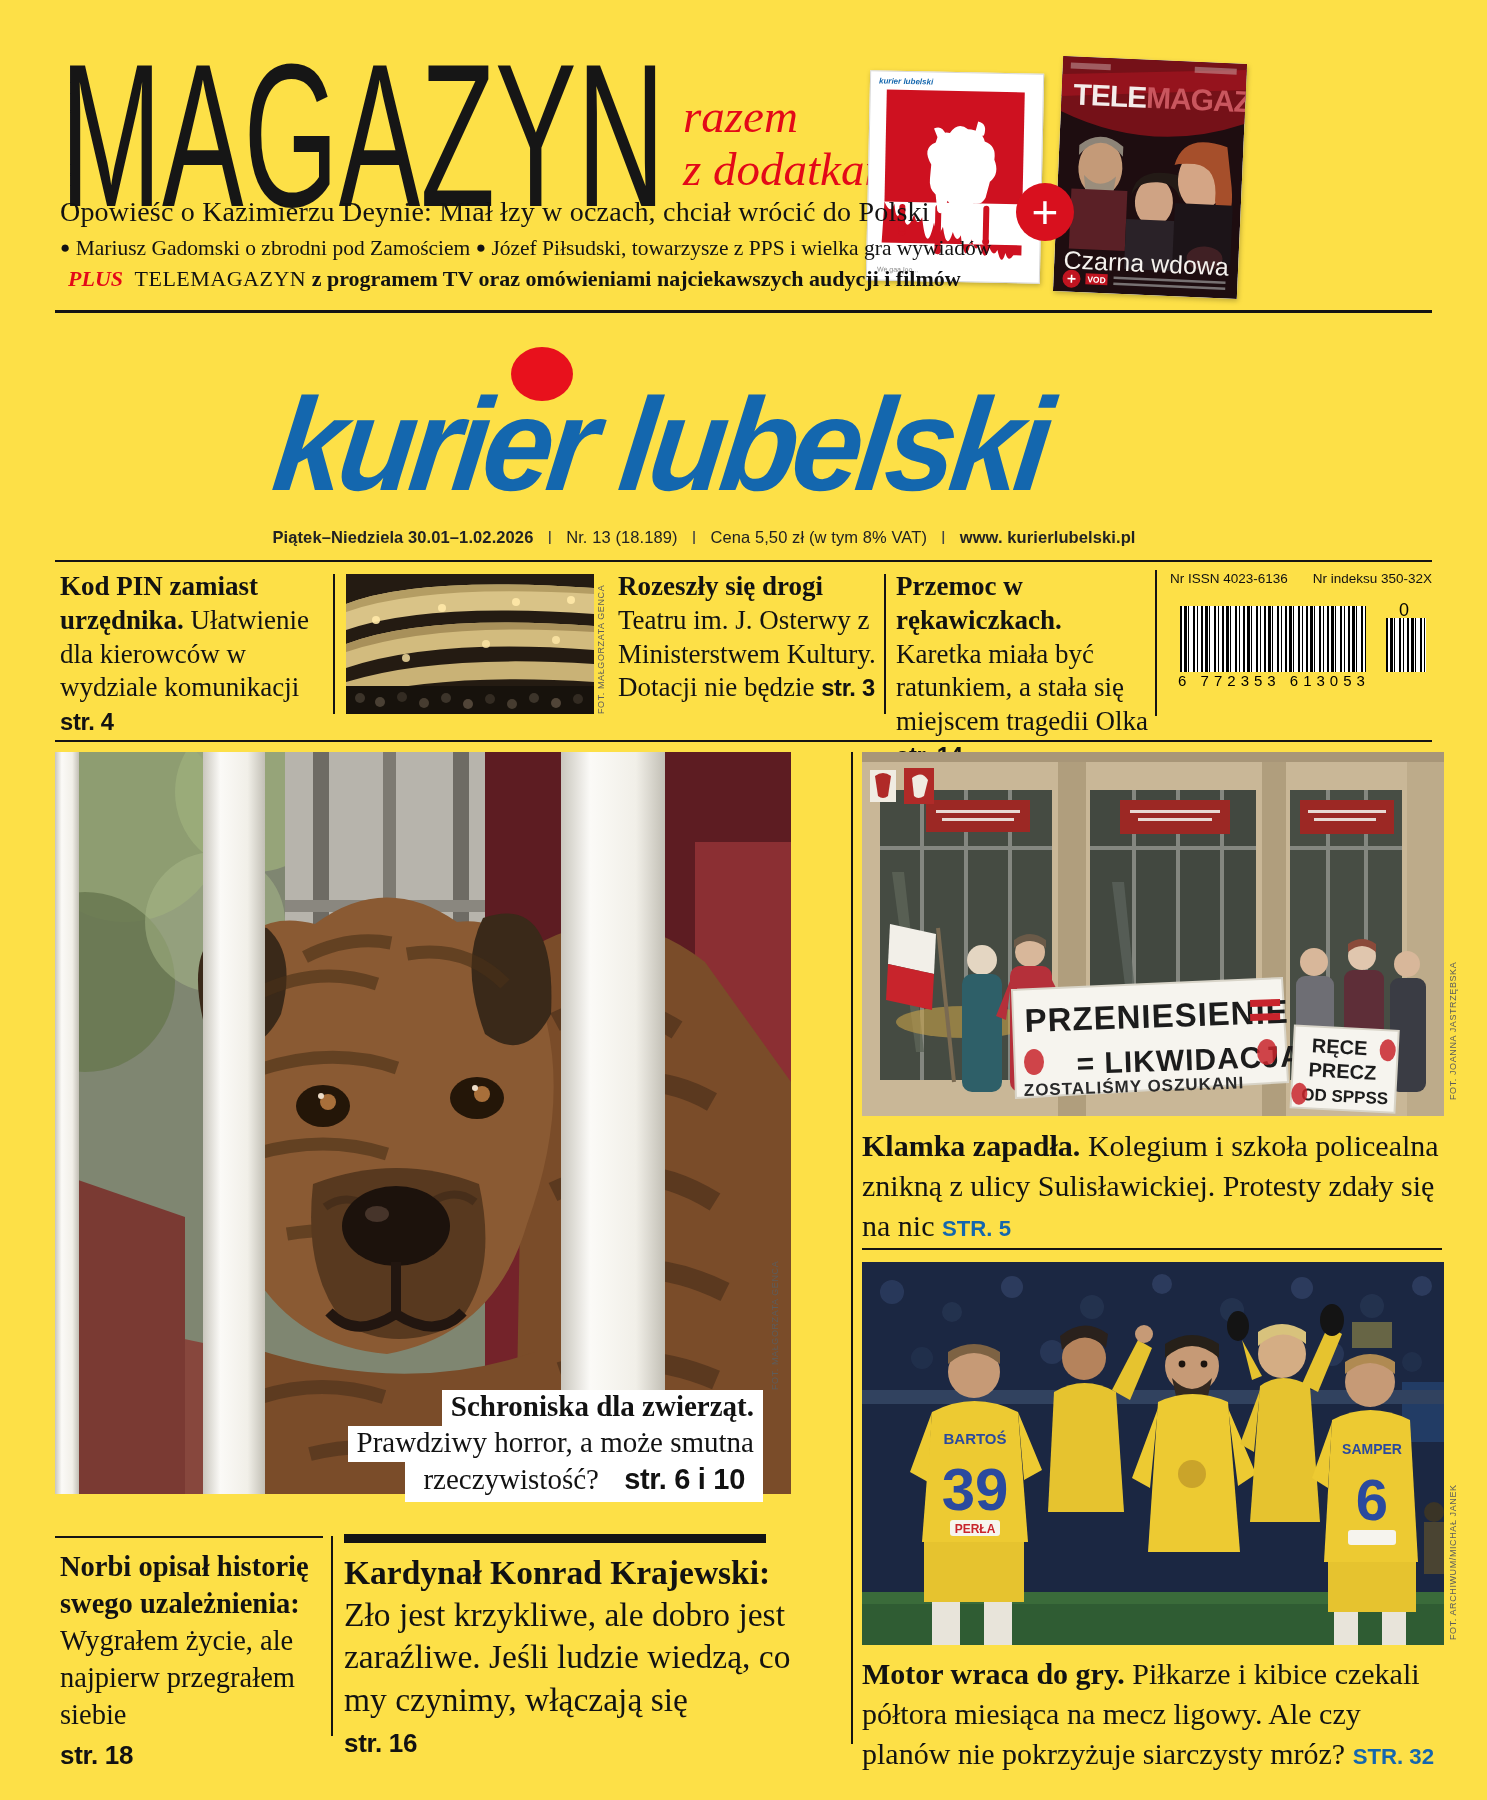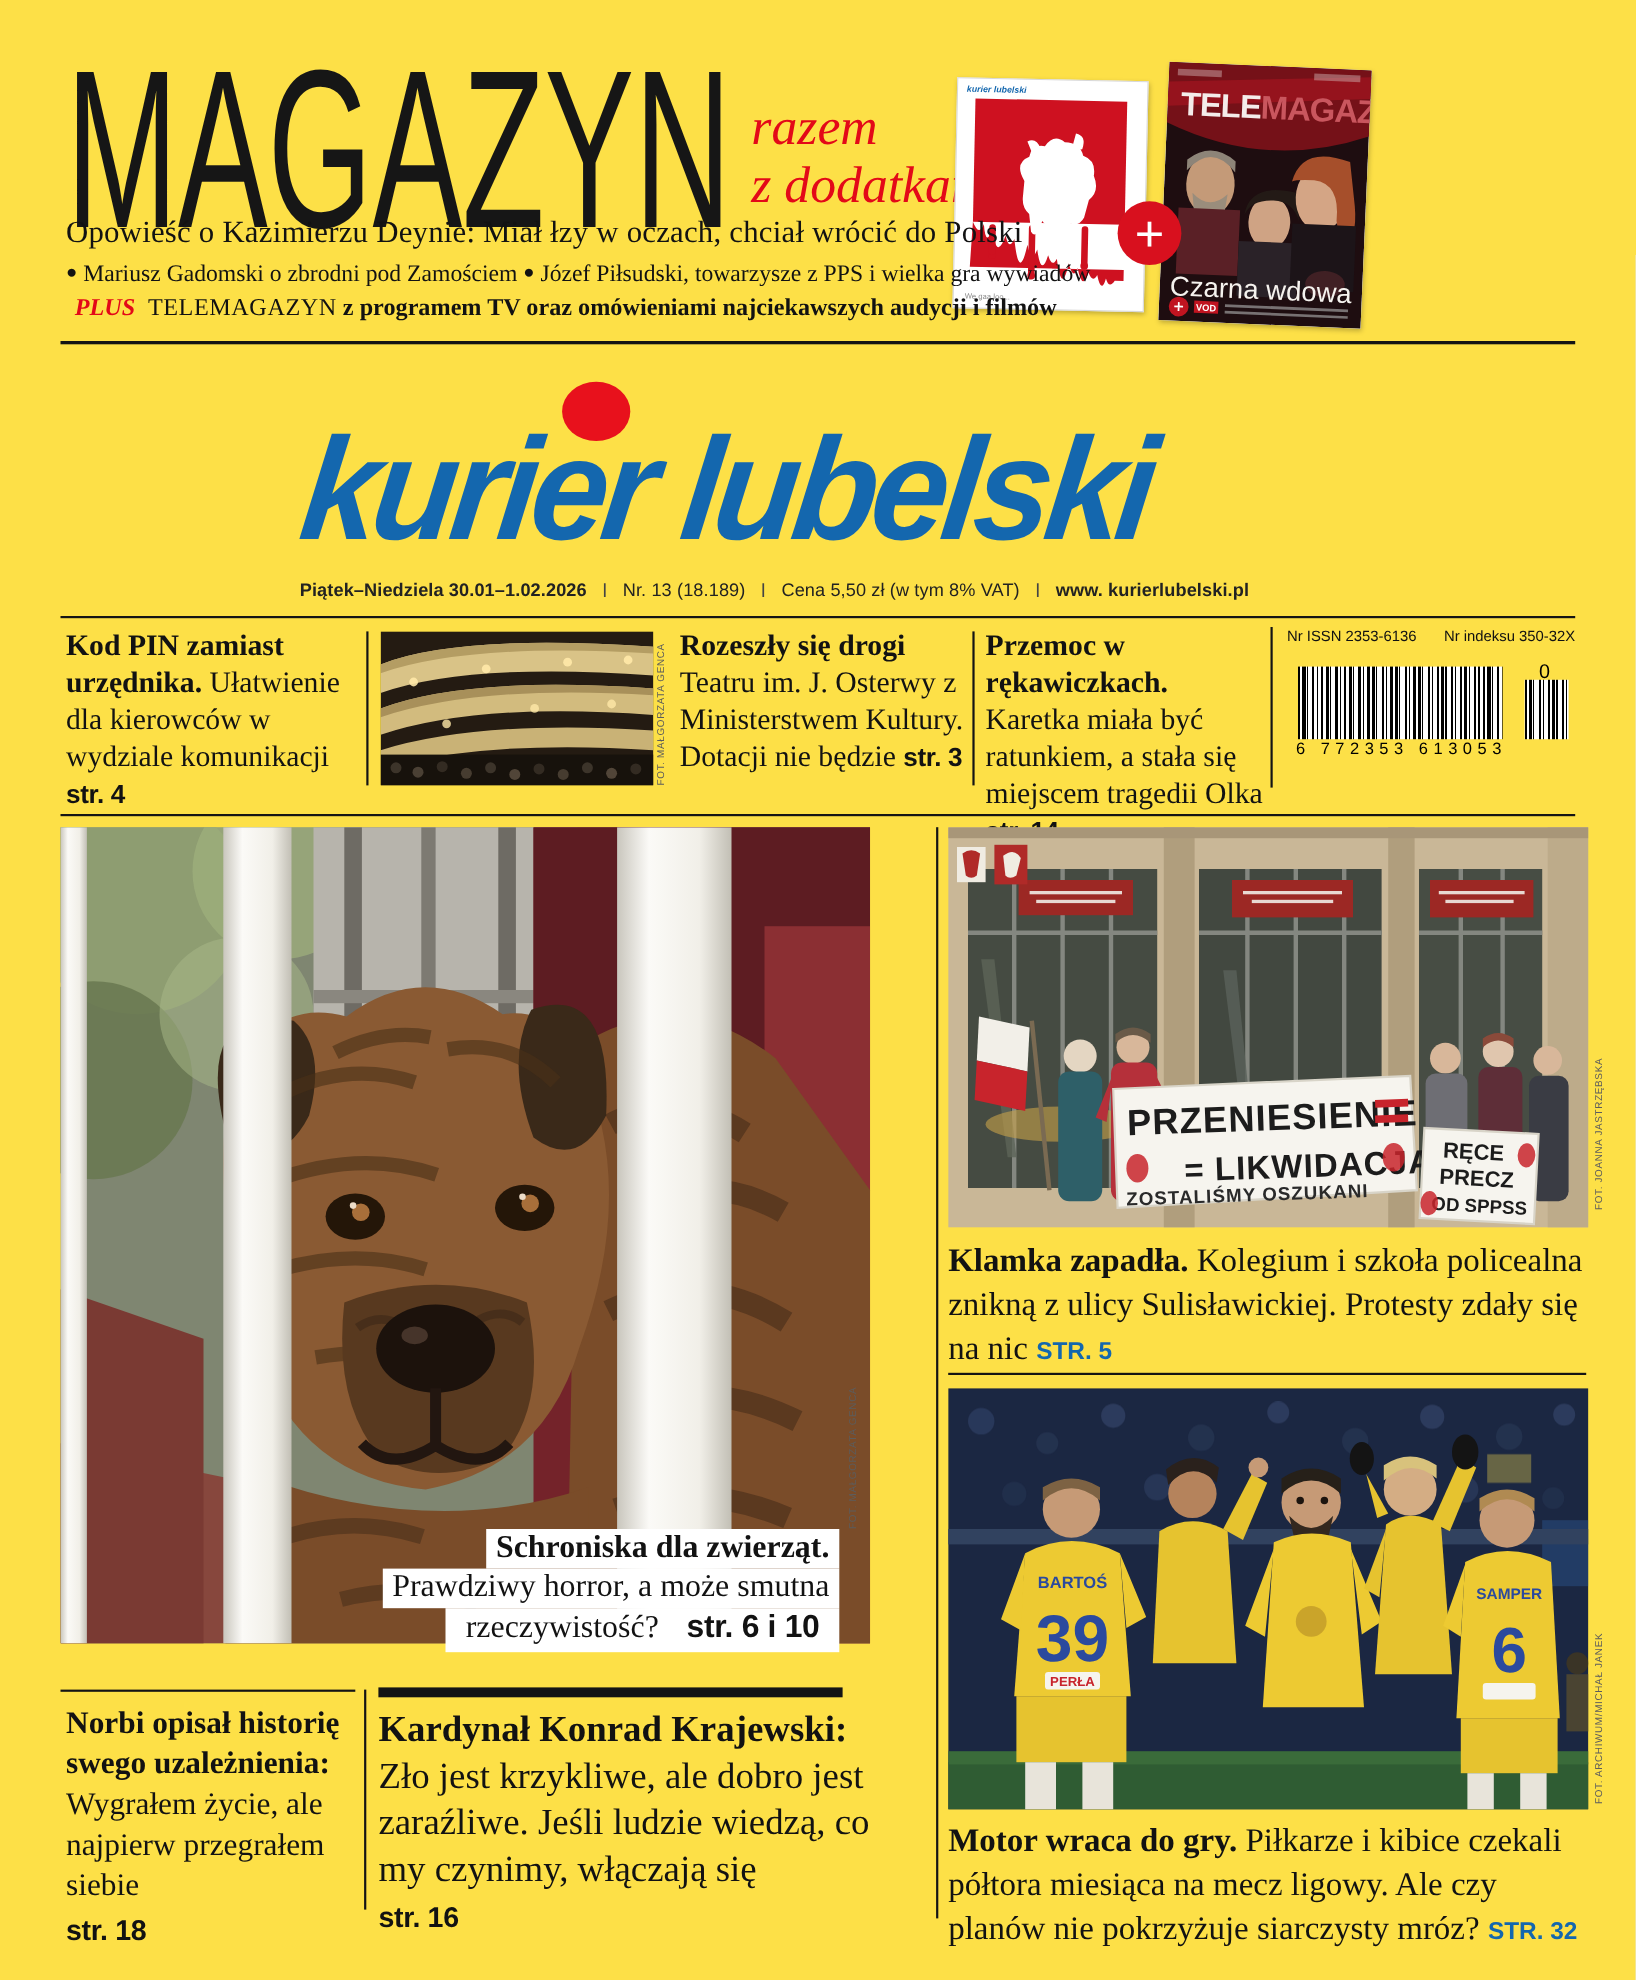--- a/index.html
+++ b/index.html
@@ -193,21 +193,21 @@
 
   <div class="abs brief" style="left:896px;top:570px;width:252px;">
     <span class="t">Przemoc w rękawiczkach.</span>
     <span>Karetka miała być ratunkiem, a stała się miejscem tragedii Olka</span>
     <span class="pgref">str. 14</span>
   </div>
 
   <div class="abs vr" style="left:1155px;top:570px;height:146px;width:1.5px;"></div>
 
   <div class="abs issn-row" style="left:1170px;top:571px;width:262px;">
-    <span>Nr ISSN 2353-6136</span>
+    <span>Nr ISSN 4023-6136</span>
     <span>Nr indeksu 350-32X</span>
   </div>
   <div class="abs" style="left:1180px;top:600px;width:252px;height:100px;">
     <div class="abs barcode-bars" style="left:0;top:6px;width:186px;height:66px;"></div>
     <div class="abs barcode-digits" style="left:-6px;top:72px;width:200px;text-align:center;">6 772353 613053</div>
     <div class="abs addon-digits" style="left:204px;top:0;width:48px;text-align:center;">0 5</div>
     <div class="abs barcode-bars" style="left:206px;top:18px;width:40px;height:54px;"></div>
   </div>
 
   <div class="abs hr" style="left:55px;top:740px;width:1377px;height:2px;"></div>

